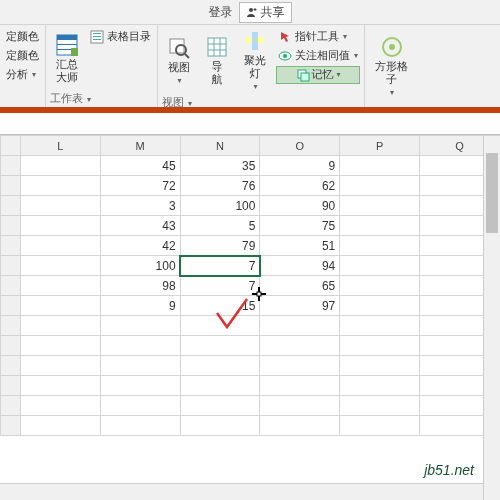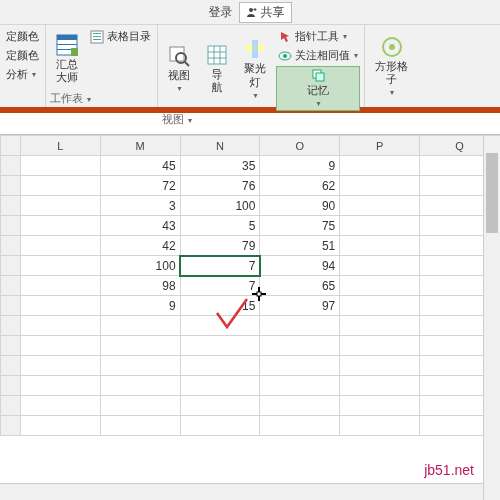--- a/index.html
+++ b/index.html
@@ -20,21 +20,21 @@
 .fbar{height:22px;background:#fff;border-bottom:1px solid #c1c1c1}
 .sheet{position:relative;background:#fff}
 table{border-collapse:collapse;width:100%}
 th{background:#f0f0f0;border:1px solid #d4d4d4;height:20px;font-weight:normal;color:#444;font-size:11px;width:72px}
 td{border:1px solid #d4d4d4;height:20px;text-align:right;padding:0 4px;font-size:12px;color:#333;width:72px}
 td.rh{background:#f0f0f0;text-align:center;width:18px;min-width:18px;padding:0}
 .sel{outline:2px solid #217346;outline-offset:-1px}
 .scrollr{position:absolute;right:0;top:136px;bottom:0;width:17px;background:#f0f0f0;border-left:1px solid #ccc}
 .scrollr .thumb{background:#c1c1c1;height:80px;margin:17px 2px 0}
 .scrollb{position:absolute;bottom:0;left:0;right:17px;height:17px;background:#f0f0f0;border-top:1px solid #ccc}
-.water{position:absolute;right:26px;bottom:22px;color:#be185d;font-size:14px;}
+.water{position:absolute;right:26px;bottom:22px;color:#14532d;font-size:14px;font-style:italic}
 .annot{position:absolute;pointer-events:none}
 </style>
 </head>
 <body>
 
 <div class="topbar">
   <span>登录</span>
   <span class="share">
     <svg class="ico" width="12" height="12" viewBox="0 0 12 12">
         <circle cx="5" cy="4" r="2" fill="#444"></circle>
@@ -129,21 +129,21 @@
             <span class="dd">▾</span>
         </div>
         <div class="item">
           <svg class="ico" width="14" height="14" viewBox="0 0 14 14">
               <ellipse cx="7" cy="7" rx="6" ry="4" fill="none" stroke="#2a7"></ellipse>
               <circle cx="7" cy="7" r="2" fill="#2a7"></circle>
             </svg>
           <span>关注相同值</span>
             <span class="dd">▾</span>
         </div>
-        <div class="item bigbtn active" style="flex-direction:column;padding:1px 9px">
+        <div class="item bigbtn active" style="flex-direction:row;padding:1px 9px">
           <svg class="ico" width="14" height="14" viewBox="0 0 14 14">
               <rect x="2" y="2" width="8" height="8" fill="#fff" stroke="#2a7"></rect>
               <rect x="5" y="5" width="8" height="8" fill="#cfe" stroke="#2a7"></rect>
             </svg>
           <span>记忆</span>
             <span class="dd">▾</span>
         </div>
       </div>
     </div>
     <div class="grplabel"><span>视图</span> <span class="dd">▾</span></div>

